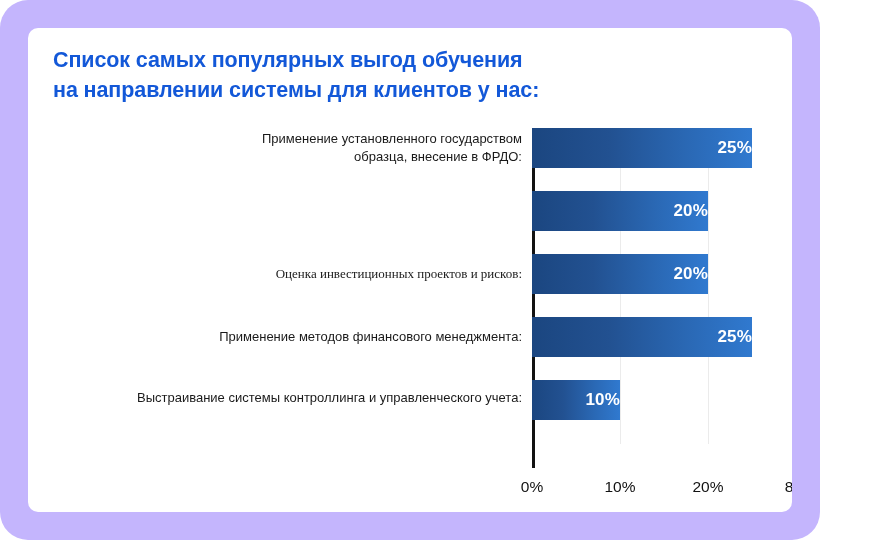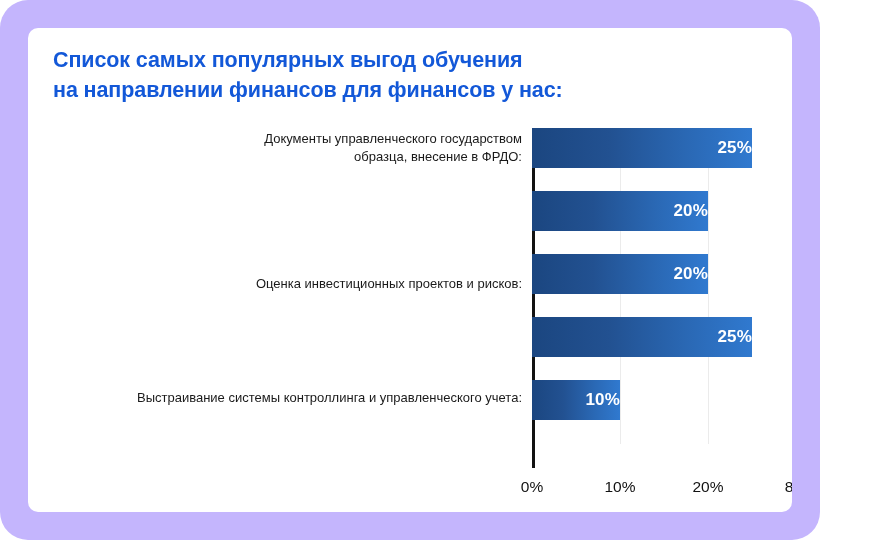--- a/index.html
+++ b/index.html
@@ -137,56 +137,59 @@
   }
 </style>
 </head>
 <body>
 
 <div id="frame">
   <div id="card">
 
     <div id="title">
       <span class="line">Список самых популярных выгод обучения</span>
-      <span class="line">на направлении финансов для финансов у нас:</span>
+      <span class="line">на направлении системы для клиентов у нас:</span>
     </div>
 
     <div id="chart">
       <div id="plot">
           <div class="gridline" style="left: 88px;"></div>
           <div class="gridline" style="left: 176px;"></div>
           <div class="gridline" style="left: 264px;"></div>
         </div>
       <div id="axis-line"></div>
     <div class="row" style="top: 28px; width: 220px;">
           <div class="bar">
             <span class="value">25%</span>
           </div>
         </div>
         <div class="cat-wrap" style="top: 28px;">
-          <div class="cat-label">Документы управленческого государством
+          <div class="cat-label">Применение установленного государством
 образца, внесение в ФРДО:</div>
         </div>
         <div class="row" style="top: 91px; width: 176px;">
           <div class="bar">
             <span class="value">20%</span>
           </div>
         </div>
         <div class="row" style="top: 154px; width: 176px;">
           <div class="bar">
             <span class="value">20%</span>
           </div>
         </div>
-        <div class="cat-wrap" style="top: 164px;">
+        <div class="cat-wrap" style="top: 154px; font-family: Liberation Serif, serif;">
           <div class="cat-label">Оценка инвестиционных проектов и рисков:</div>
         </div>
         <div class="row" style="top: 217px; width: 220px;">
           <div class="bar">
             <span class="value">25%</span>
           </div>
+        </div>
+        <div class="cat-wrap" style="top: 217px;">
+          <div class="cat-label">Применение методов финансового менеджмента:</div>
         </div>
         <div class="row" style="top: 280px; width: 88px;">
           <div class="bar">
             <span class="value">10%</span>
           </div>
         </div>
         <div class="cat-wrap" style="top: 278px;">
           <div class="cat-label">Выстраивание системы контроллинга и управленческого учета:</div>
         </div>
         <div class="tick-label" style="left: 474px;">0%</div>

